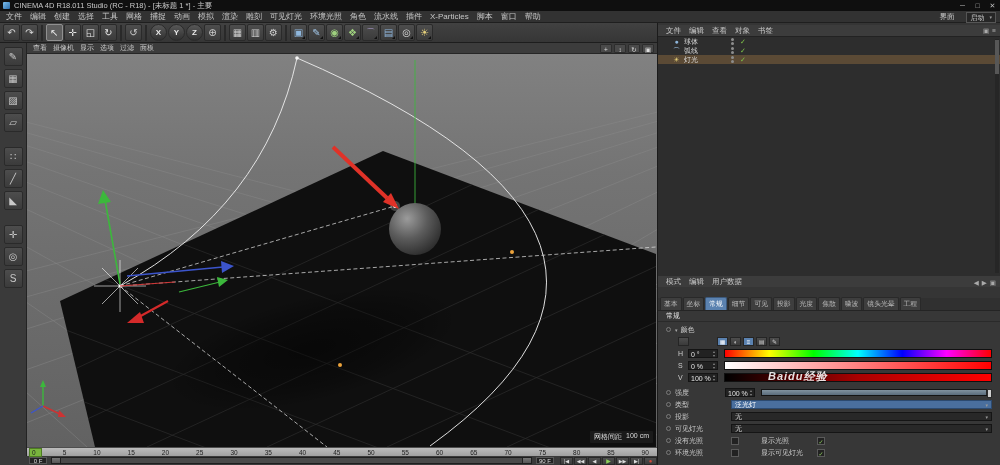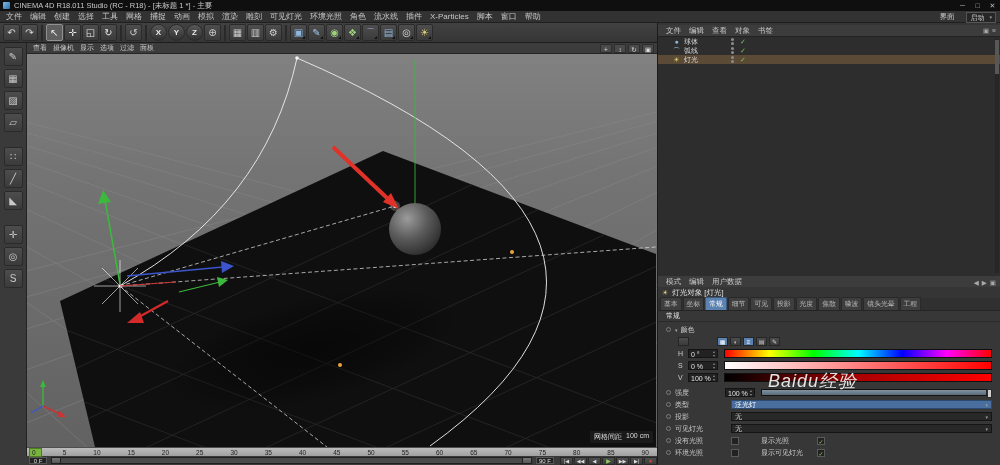--- a/index.html
+++ b/index.html
@@ -136,22 +136,22 @@
   .dropdown.highlight{background:#4a6f9e;color:#fff;border-color:#2c4a70;}
   .chk-label{width:56px;flex:0 0 auto;}
   .chk-label.second{margin-left:22px;}
   .chk-box{width:8px;height:8px;background:#222;border:1px solid #5a5a5a;font-size:6px;line-height:8px;
            text-align:center;color:#8fd05f;box-sizing:border-box;flex:0 0 auto;}
   .color-tools{gap:2px;}
   .color-swatch{width:13px;height:8px;background:#fff;border:1px solid #111;margin-right:26px;}
   .cbtn{width:11px;height:9px;background:linear-gradient(#4d4d4d,#3a3a3a);border:1px solid #252525;
         font-size:6px;line-height:8px;text-align:center;color:#ccc;box-sizing:border-box;}
   .cbtn.active{background:#5b82b0;color:#fff;}
-  .watermark{position:absolute;left:110px;top:346px;color:rgba(255,255,255,.88);font-size:18px;
-             font-weight:normal;font-style:italic;letter-spacing:1px;
+  .watermark{position:absolute;left:110px;top:346px;color:rgba(255,255,255,.88);font-size:11px;
+             font-weight:bold;font-style:italic;letter-spacing:1px;
              text-shadow:0 1px 2px rgba(0,0,0,.35);pointer-events:none;z-index:5;}
 </style>
 </head>
 <body>
 
 <div id="app">
 
   <div class="titlebar">
     <span class="app-icon"></span>
     <span class="title-text">CINEMA 4D R18.011 Studio (RC - R18) - [未标题 1 *] - 主要</span>
@@ -606,24 +606,20 @@
           <span class="panel-menu">用户数据</span>
         </span>
       <span class="panel-icons">
 
       <span>◀</span>
           <span>▶</span>
           <span>▣</span>
         </span>
     </div>
 
-    <div class="am-title">
-      <span class="am-title-icon">☀</span>
-      <span>灯光对象 [灯光]</span>
-    </div>
 
     <div class="am-tabs">
 
     <span class="am-tab">基本</span>
         <span class="am-tab">坐标</span>
         <span class="am-tab active">常规</span>
         <span class="am-tab">细节</span>
         <span class="am-tab">可见</span>
         <span class="am-tab">投影</span>
         <span class="am-tab">光度</span>

